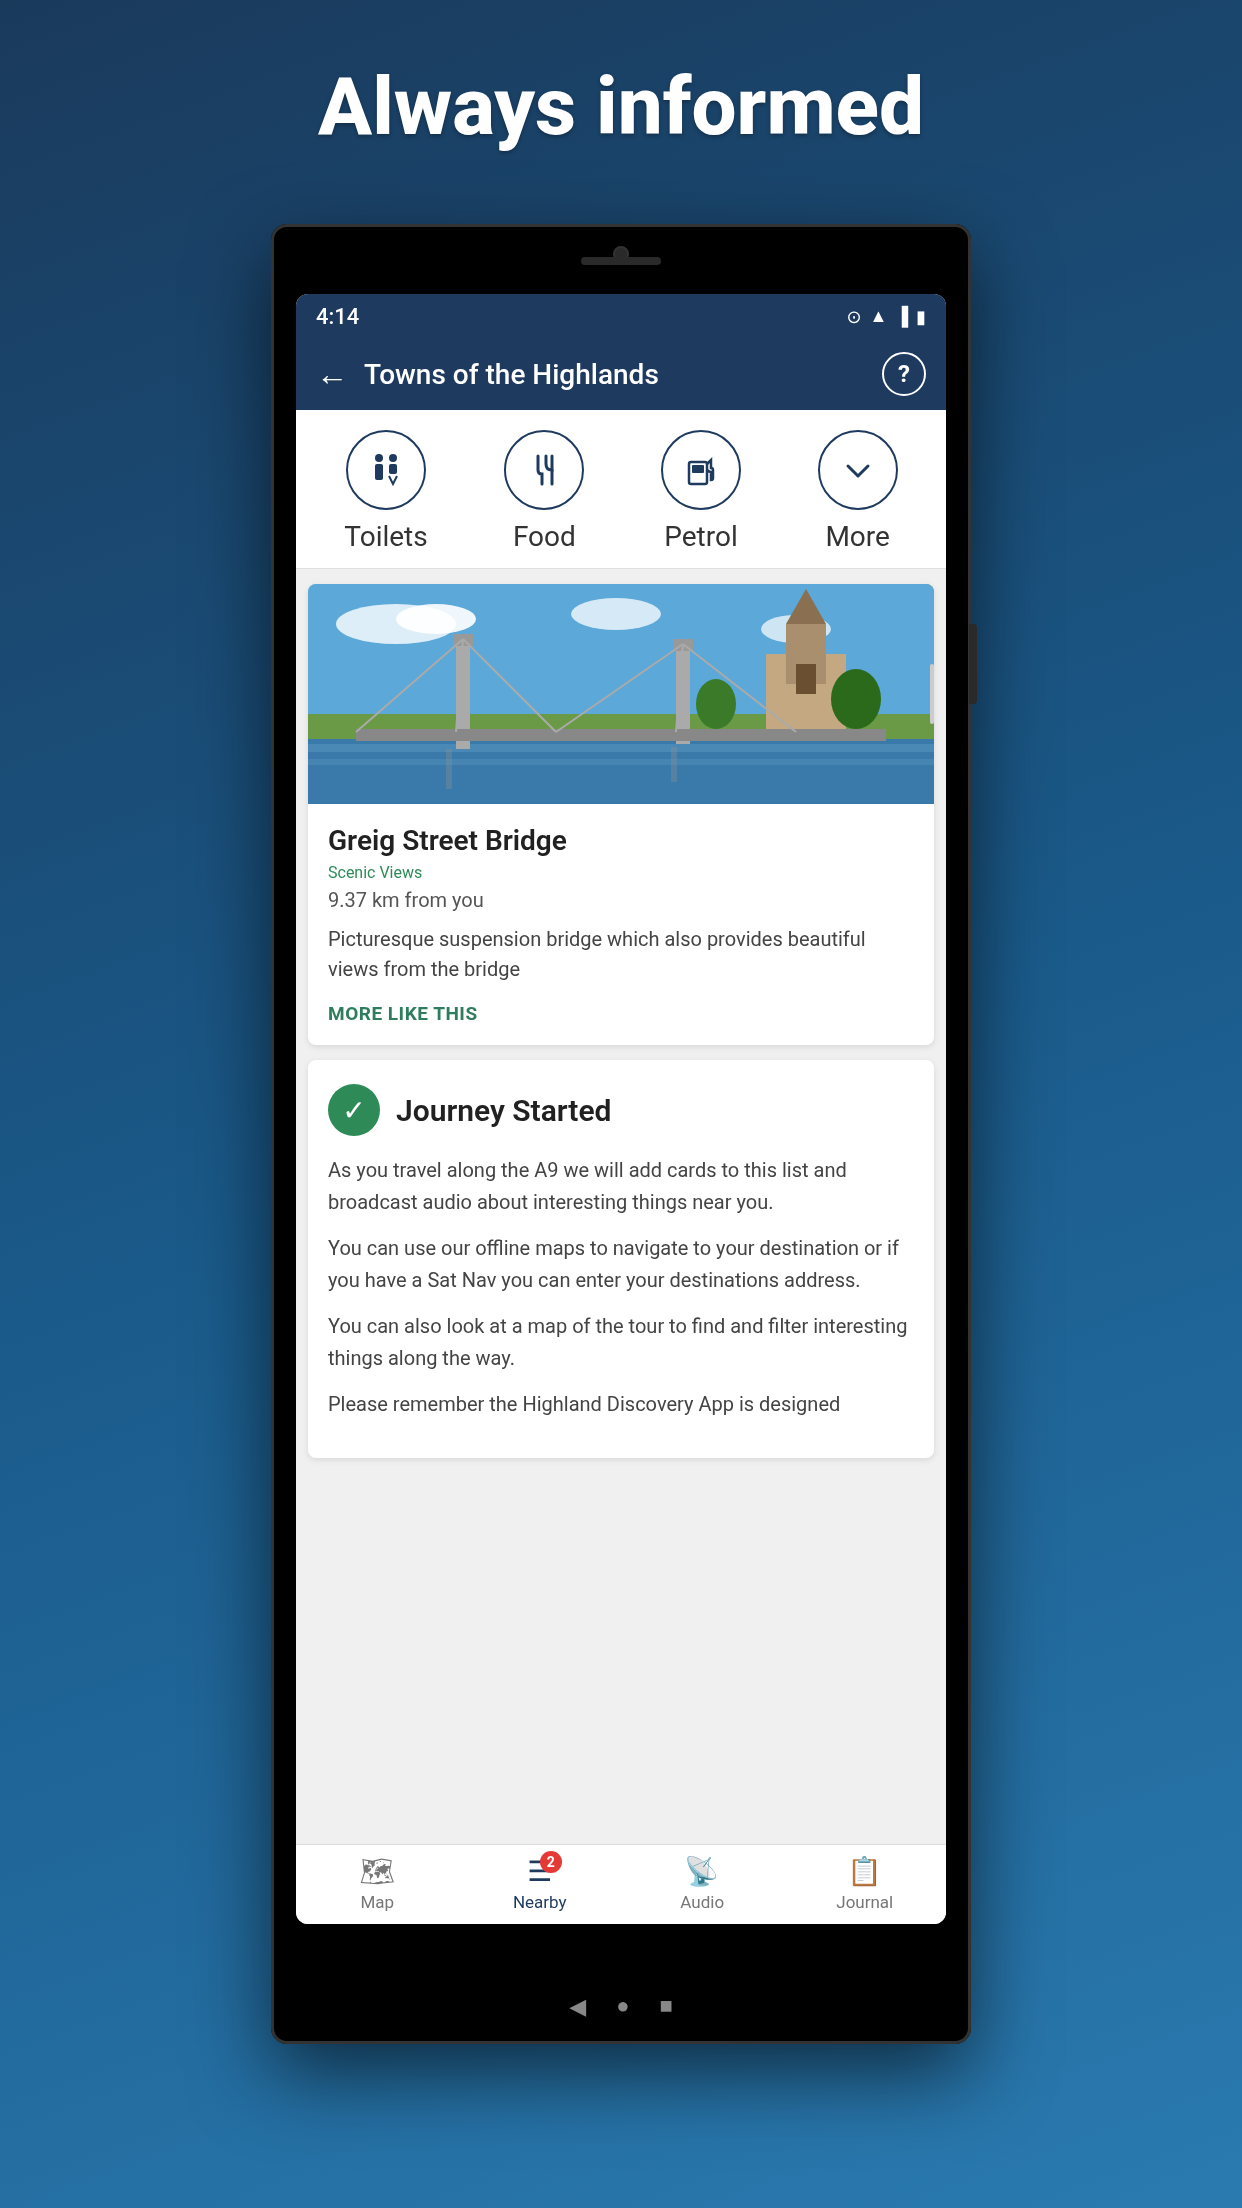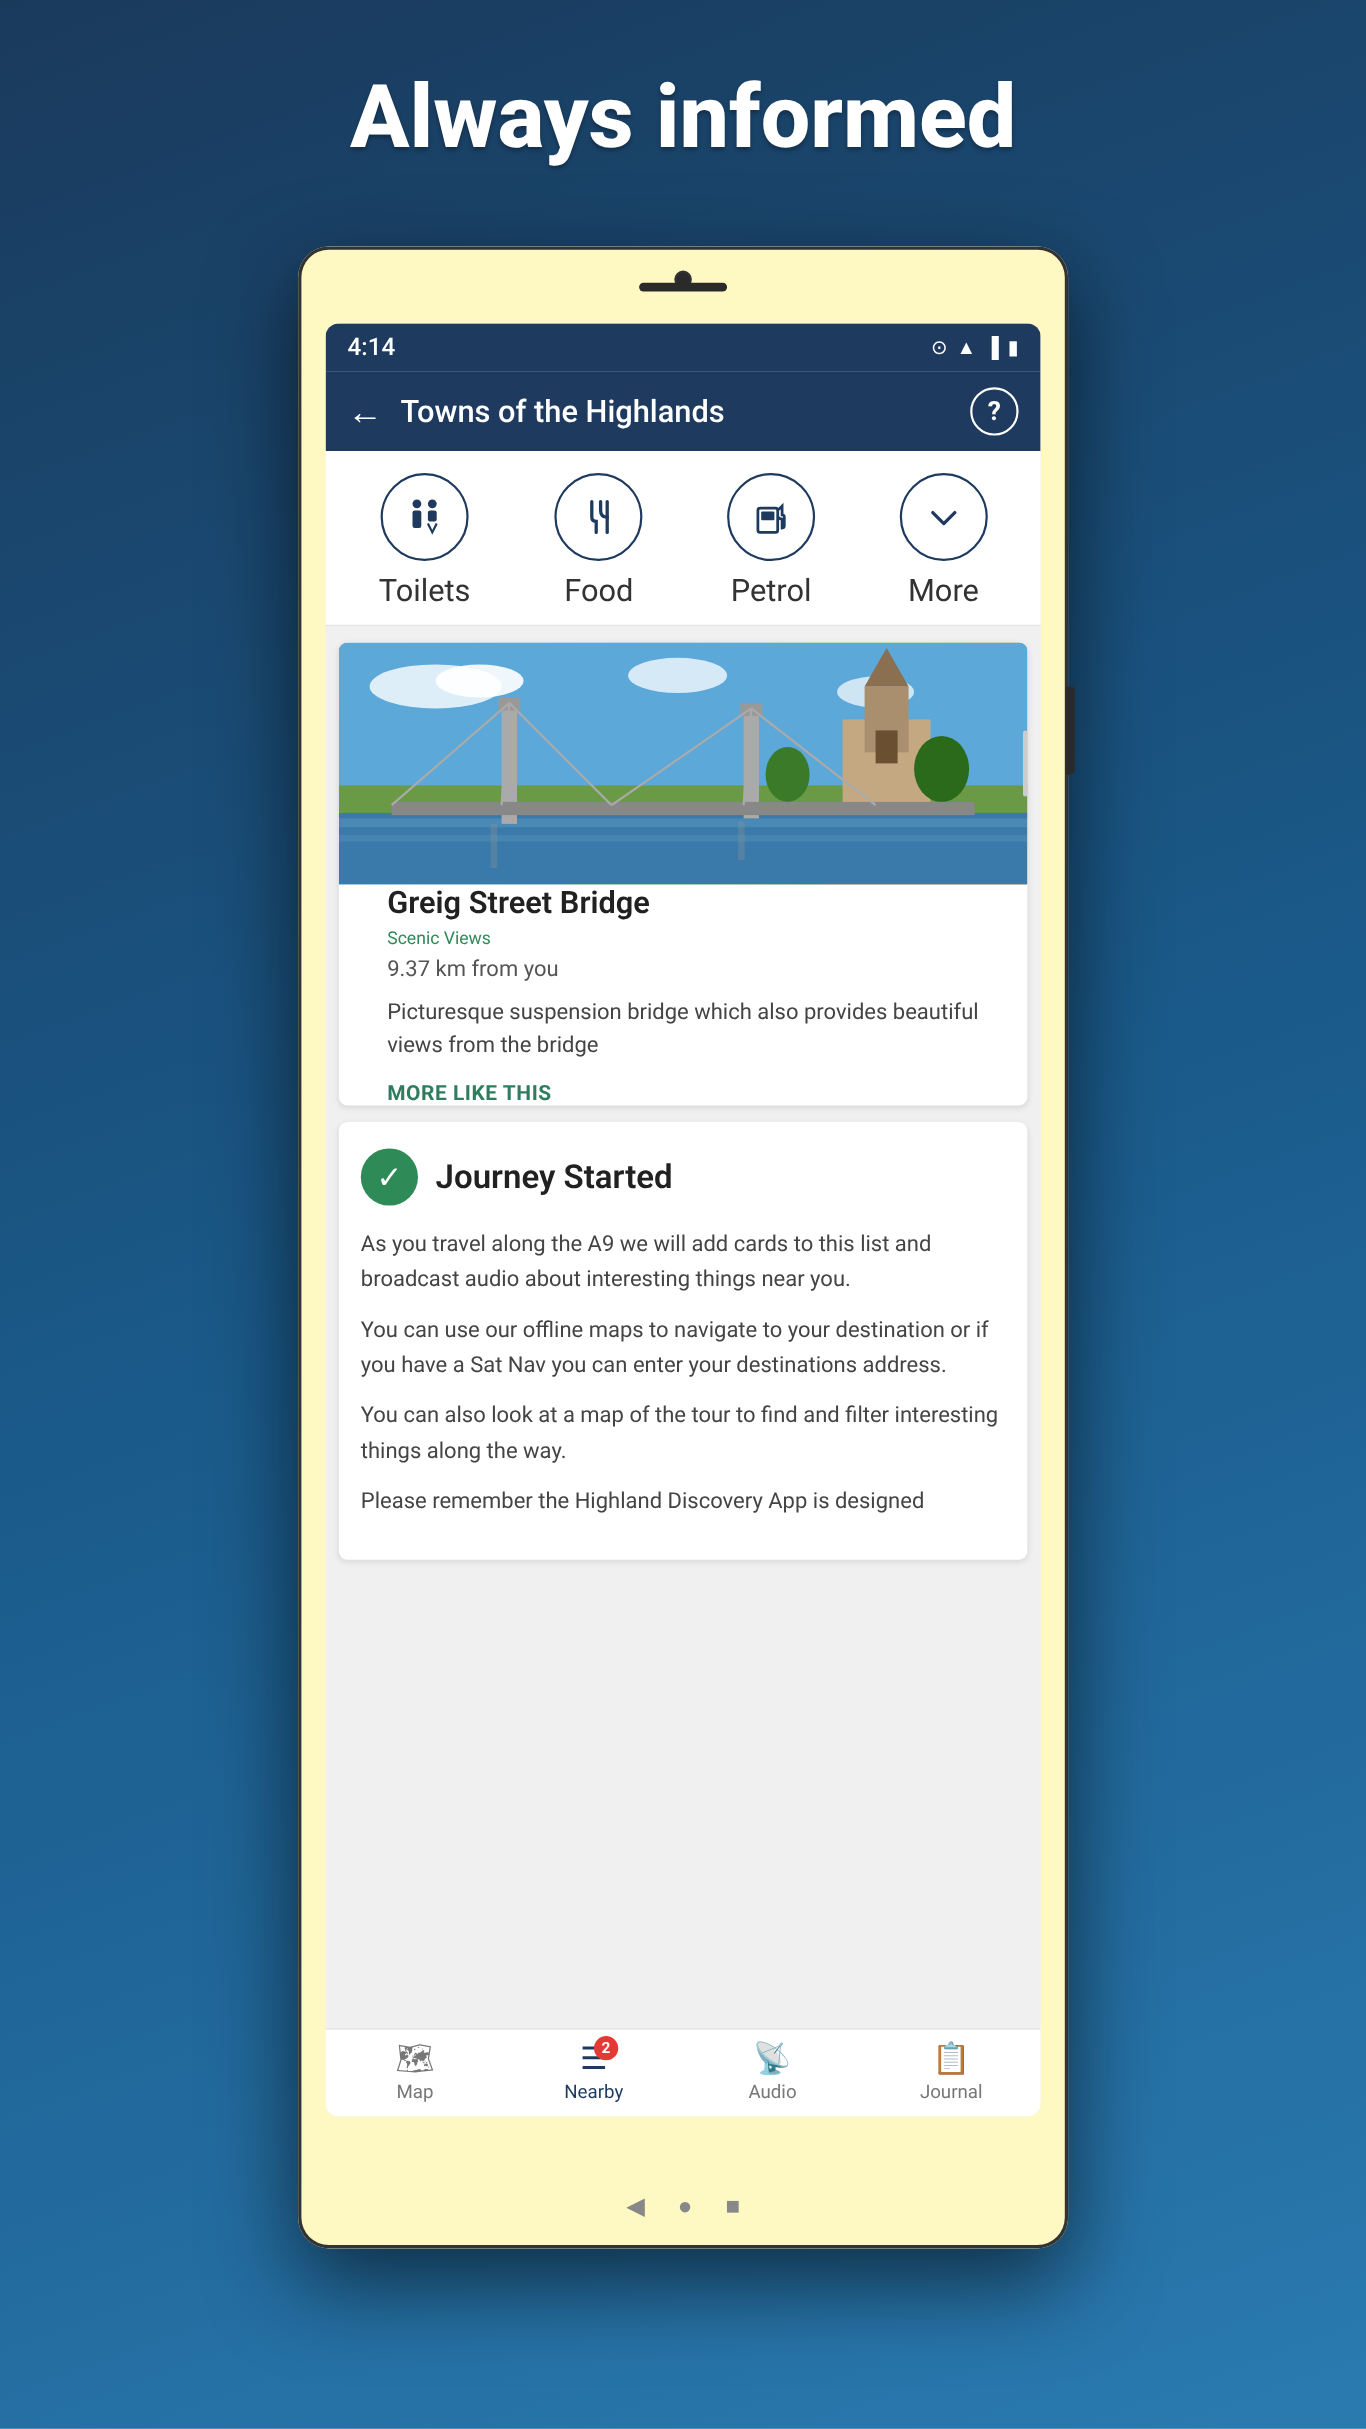--- a/index.html
+++ b/index.html
@@ -37,22 +37,22 @@
     .phone-wrapper {
       position: relative;
       width: 700px;
       height: 1820px;
       margin-top: 10px;
     }
 
     .phone-outer {
       position: absolute;
       top: 0; left: 0; right: 0; bottom: 0;
-      background: #fef9c3;
-      border-radius: 28px;
+      background: #000000;
+      border-radius: 16px;
       box-shadow: 0 30px 80px rgba(0,0,0,0.6), inset 0 0 0 3px #333;
     }
 
     .phone-screen {
       position: absolute;
       top: 70px;
       left: 25px;
       right: 25px;
       bottom: 120px;
       background: #f0f0f0;
@@ -189,21 +189,21 @@
       right: 0;
       top: 50%;
       transform: translateY(-50%);
       width: 4px;
       height: 60px;
       background: #ccc;
       border-radius: 2px;
     }
 
     .place-info {
-      margin-left: 44px;
+      padding: 20px;
     }
 
     .place-name {
       font-size: 28px;
       font-weight: 600;
       color: #212121;
       margin-bottom: 6px;
     }
 
     .place-category {

